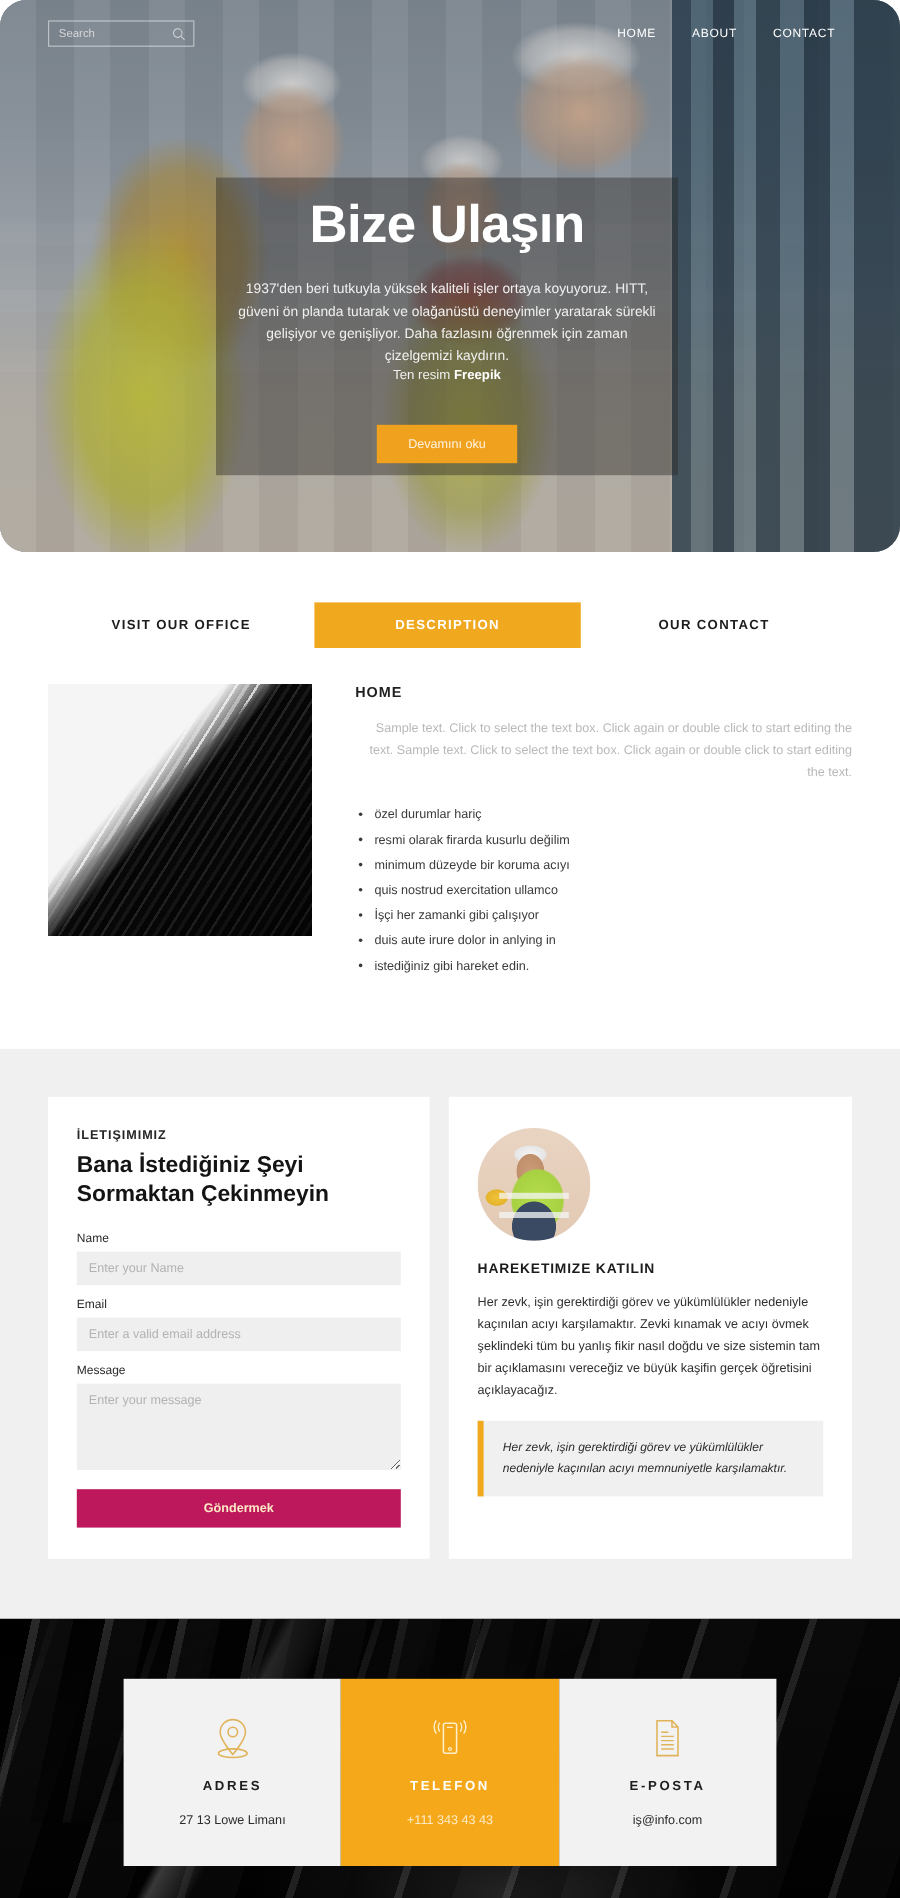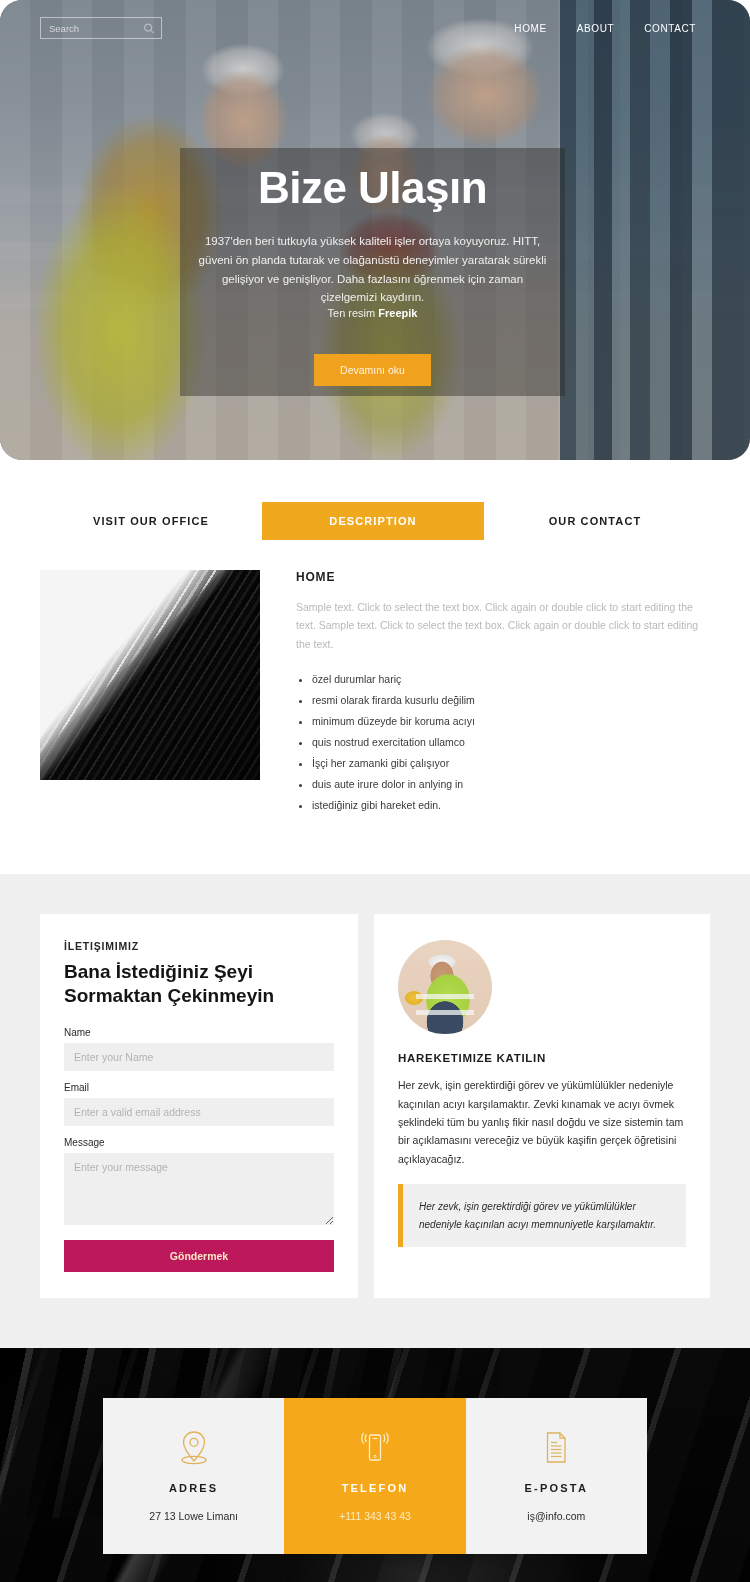--- a/index.html
+++ b/index.html
@@ -166,21 +166,21 @@
     content: "";
     position: absolute; inset: 0;
     background: linear-gradient(132deg, #f5f5f5 0%, #f5f5f5 36%, rgba(245,245,245,0) 48%);
   }
   .desc-body { flex: 1; }
   .desc-title {
     font-size: 12px; font-weight: bold; color: #1f1f1f;
     letter-spacing: .8px; margin-bottom: 14px;
   }
   .desc-para {
-    font-size: 10.5px; line-height: 1.75; color: #b9b9b9;
+    font-size: 10.5px; line-height: 1.75; color: #b9b9b9; text-align: right;
   }
   .desc-list { margin-top: 16px; padding-left: 16px; }
   .desc-list li {
     font-size: 10.5px; line-height: 2.0; color: #3a3a3a;
   }
 
   
   .contact-section {
     background: #f0f0f0;
     padding: 40px 40px 50px;

